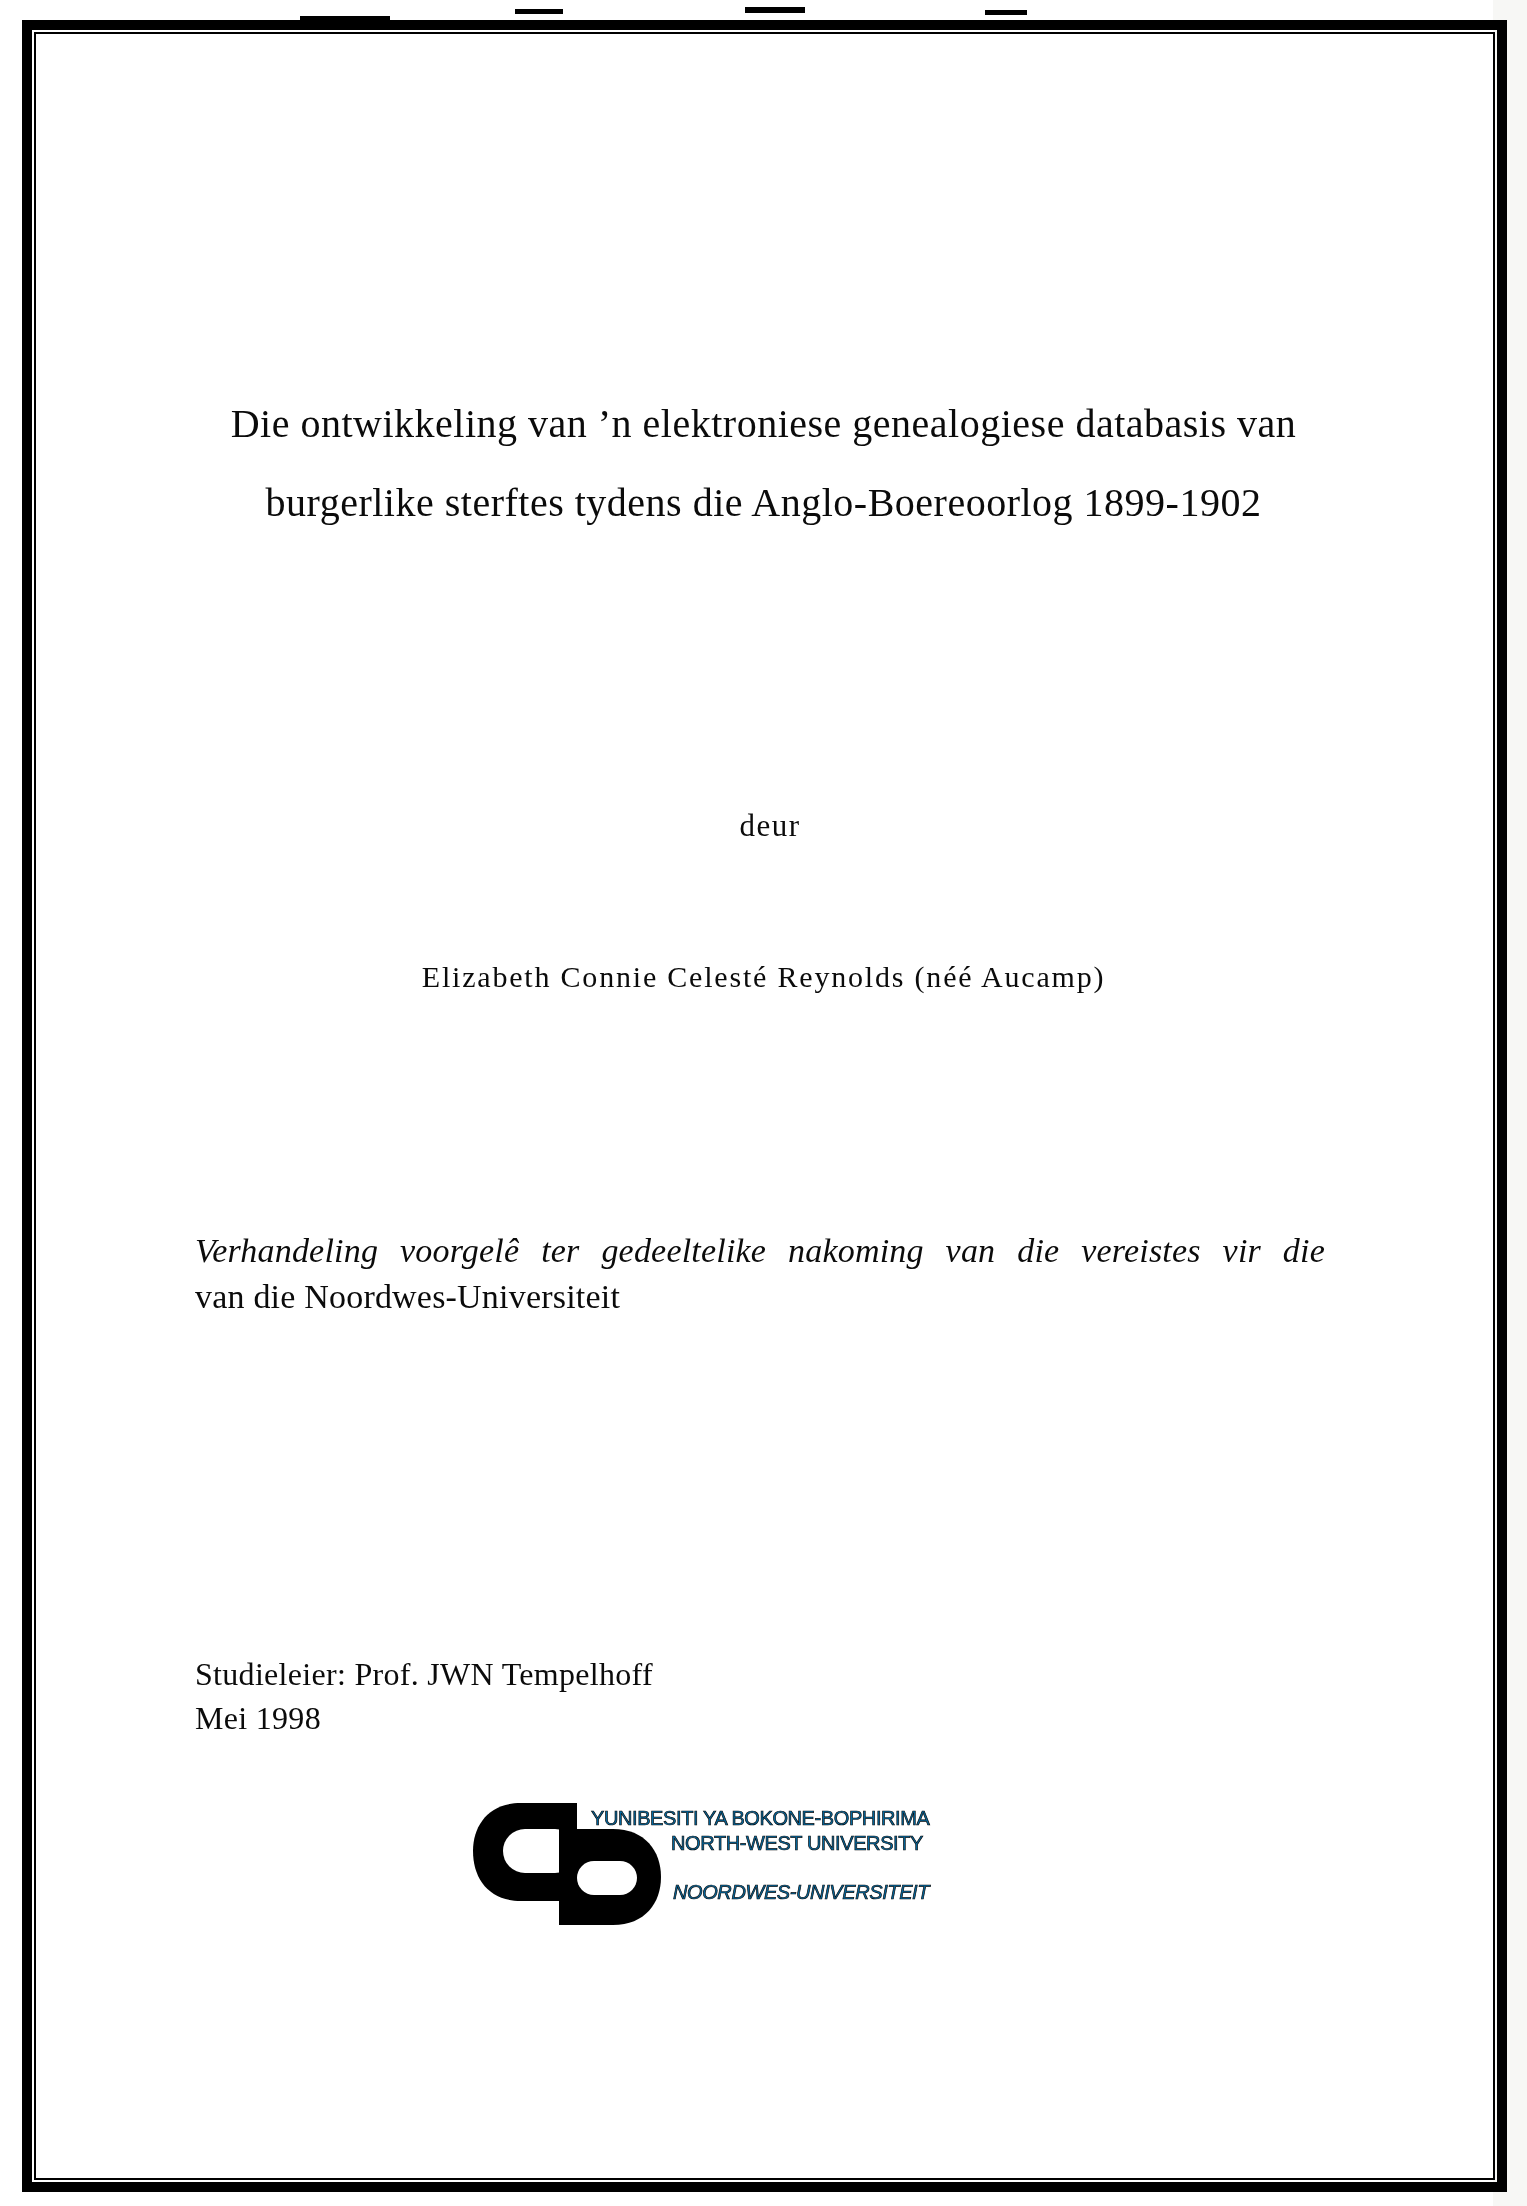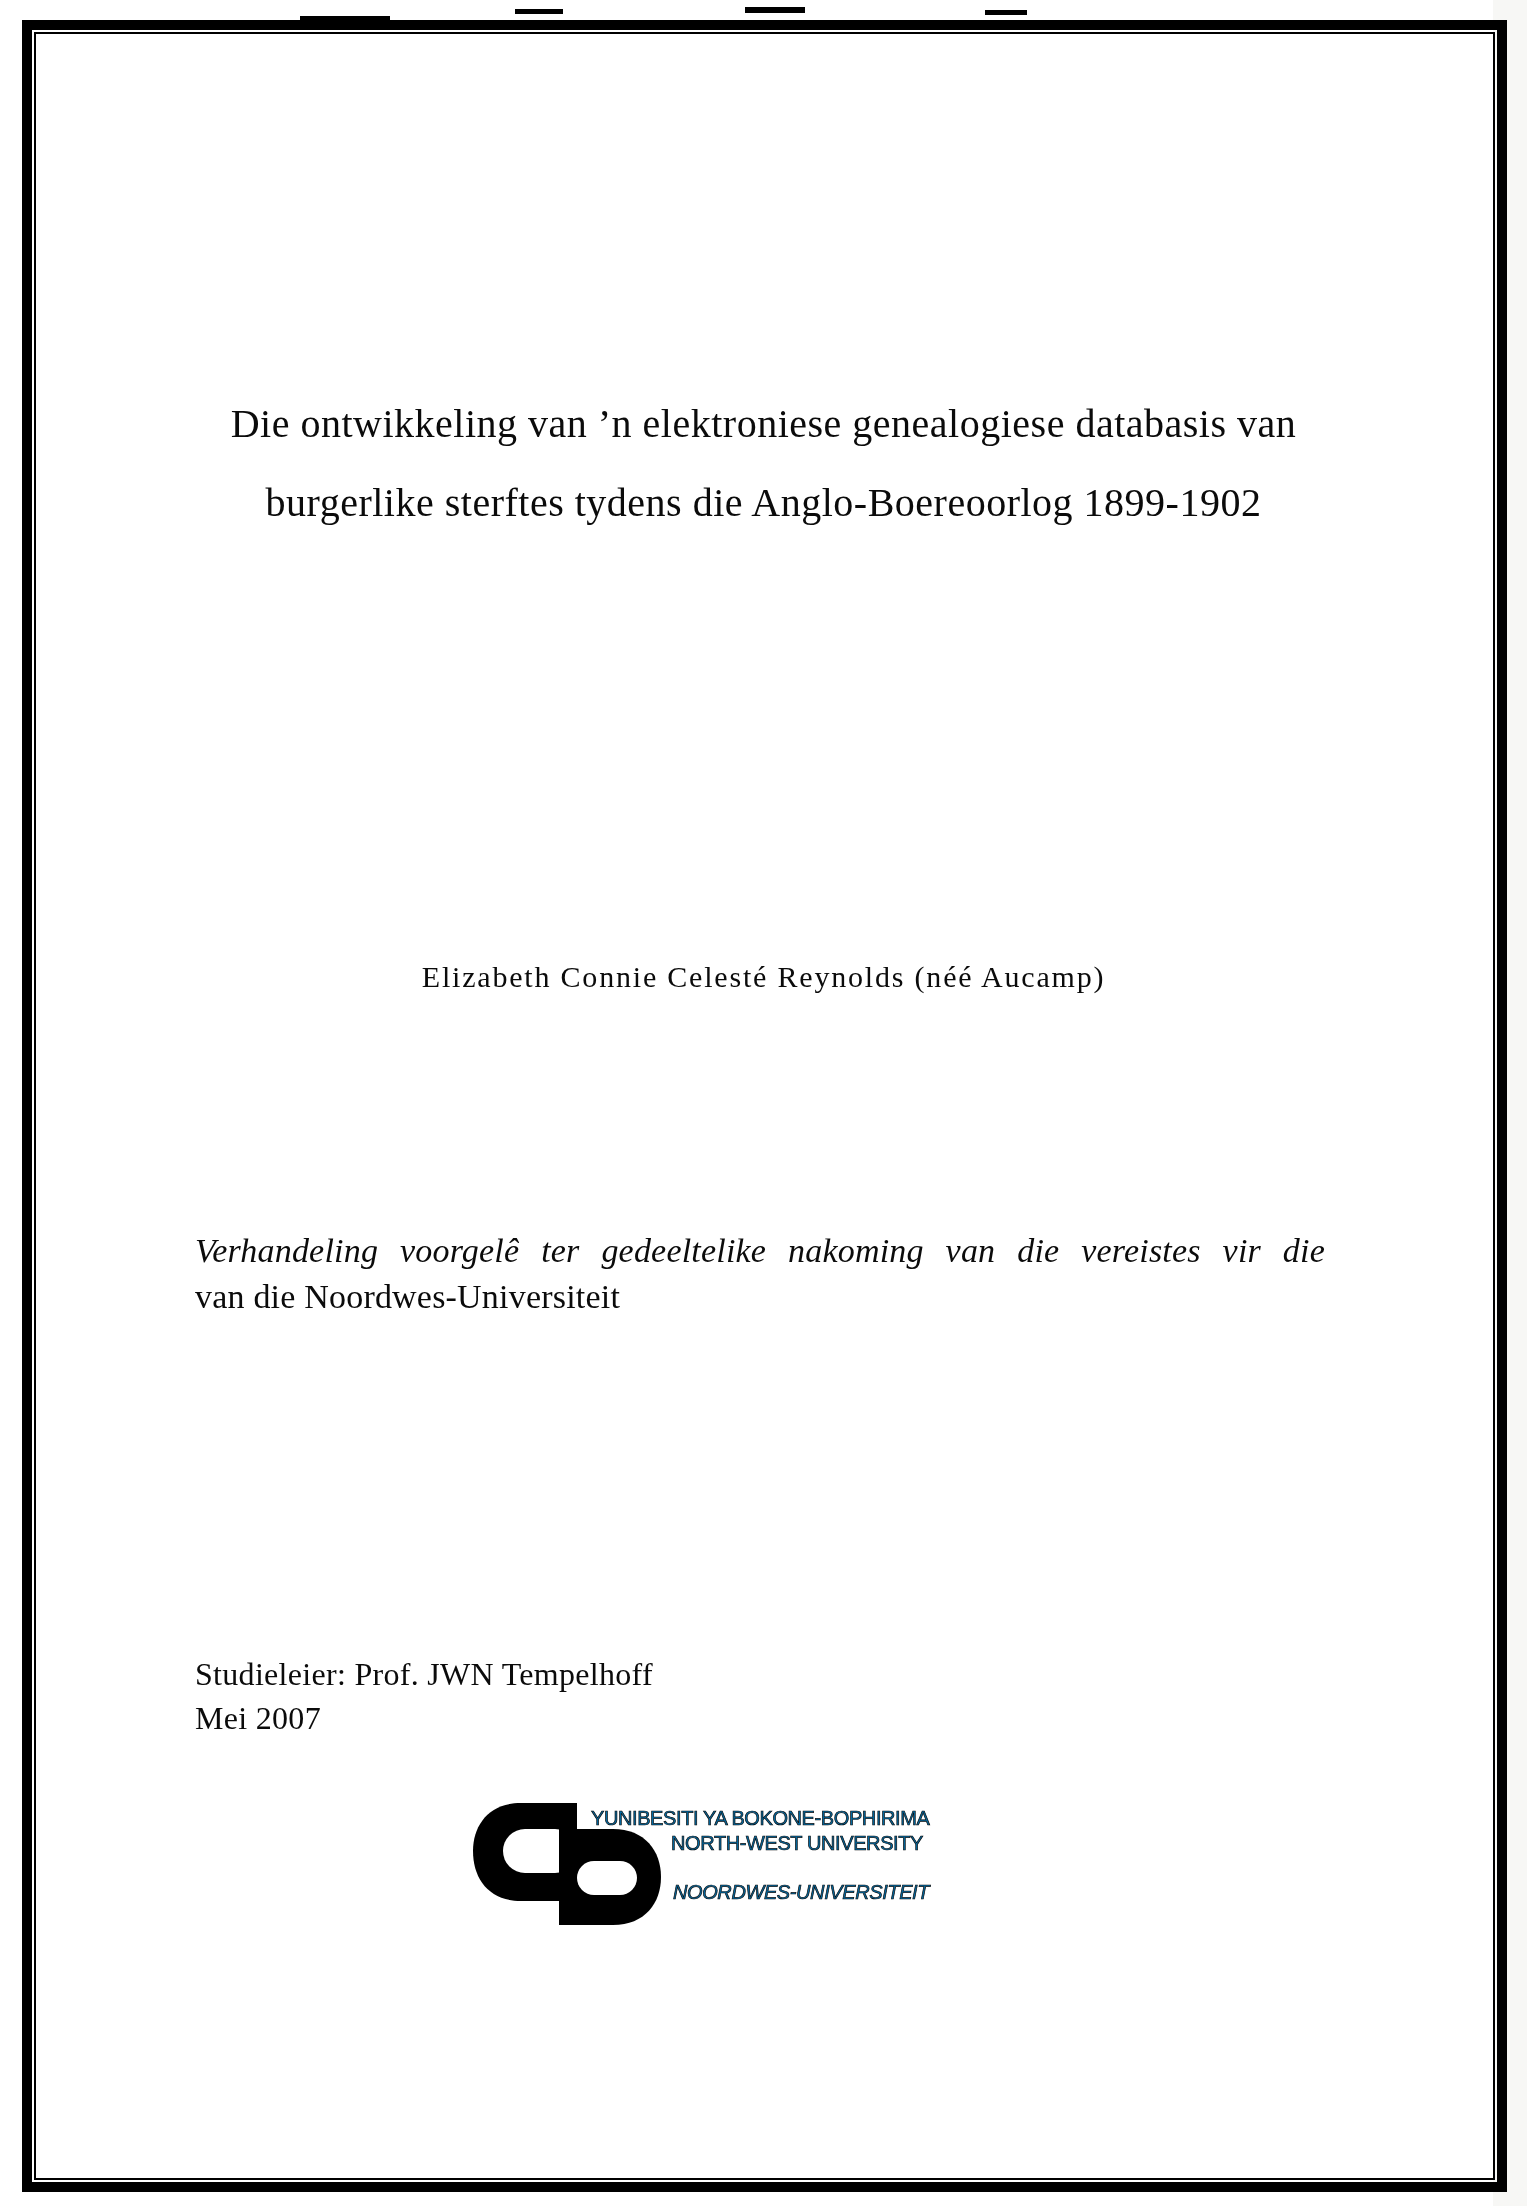--- a/index.html
+++ b/index.html
@@ -86,31 +86,32 @@
   <div class="artifact" style="left:985px;top:10px;width:42px;height:5px;"></div>
   <div class="artifact" style="left:300px;top:16px;width:90px;height:6px;"></div>
 
   <div class="frame-outer">
     <div class="frame-inner"></div>
   </div>
 
   <div class="title-line t1">Die ontwikkeling van ’n elektroniese genealogiese databasis van</div>
   <div class="title-line t2">burgerlike sterftes tydens die Anglo-Boereoorlog 1899-1902</div>
 
+  <div class="byline">deur</div>
 
   <div class="author">Elizabeth Connie Celesté Reynolds (néé Aucamp)</div>
 
   <div class="statement">
     <div class="jline">Verhandeling voorgelê ter gedeeltelike nakoming van die vereistes vir die</div>
     <div class="nline">van die Noordwes-Universiteit</div>
   </div>
 
   <div class="supervisor-block">
     <div>Studieleier: Prof. JWN Tempelhoff</div>
-    <div>Mei 2007</div>
+    <div>Mei 1998</div>
   </div>
 
   <div class="logo">
     <svg class="logo-mark" width="197" height="127" viewBox="0 0 197 127" xmlns="http://www.w3.org/2000/svg">
 
       <path fill="#000" d="M110 4 H54 C22 4 6 26 6 52 C6 80 22 102 54 102 H110 Z"></path>
 
       <rect fill="#fff" x="36" y="30" width="74" height="44" rx="22"></rect>
 
       <path fill="#000" d="M92 30 H146 C178 30 194 52 194 78 C194 104 178 126 146 126 H92 Z"></path>

